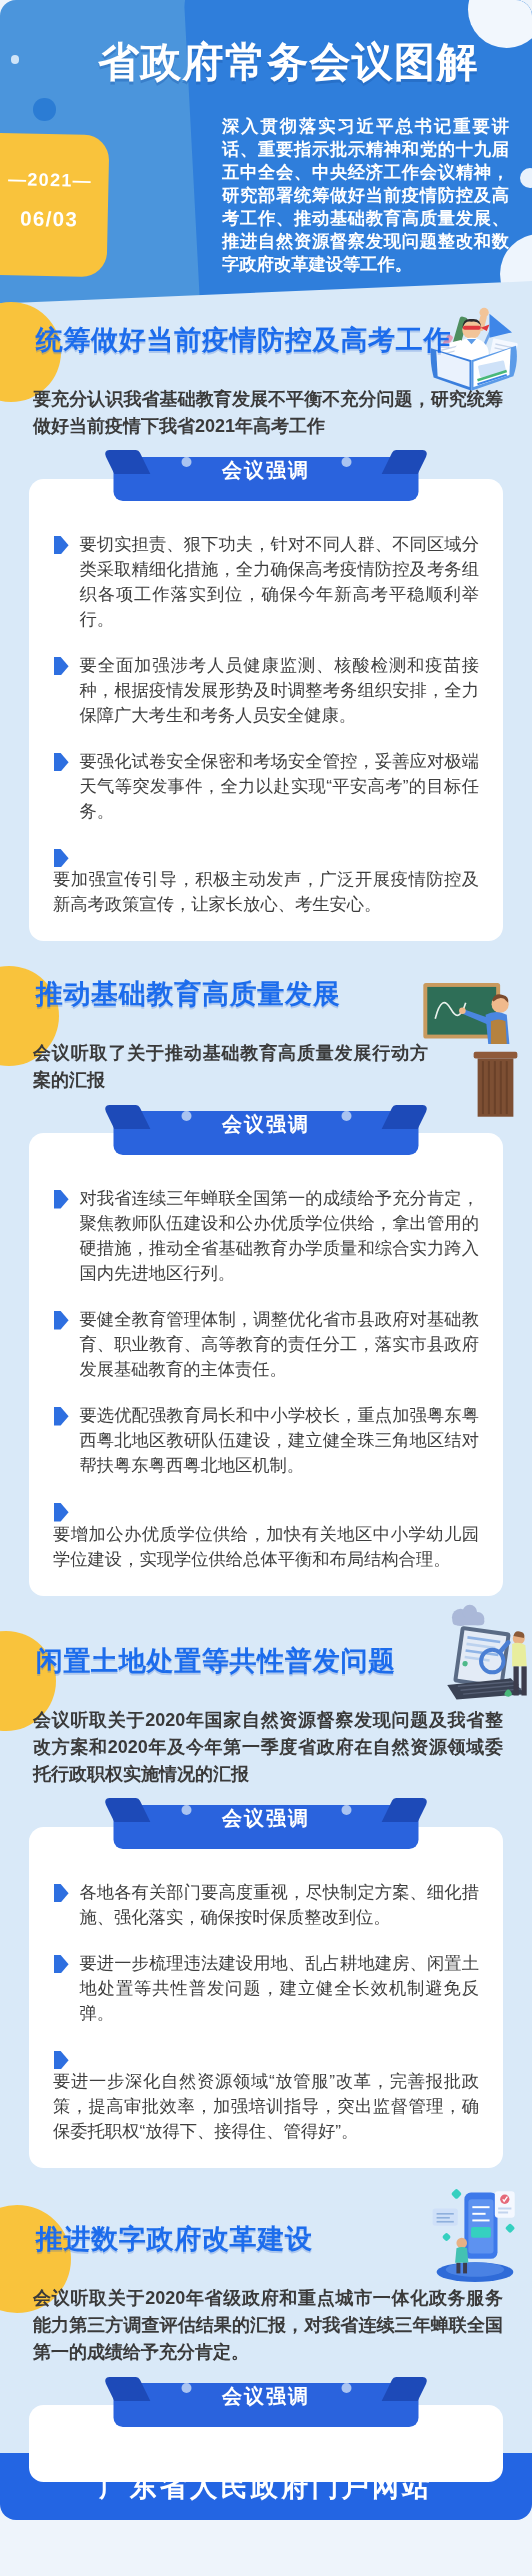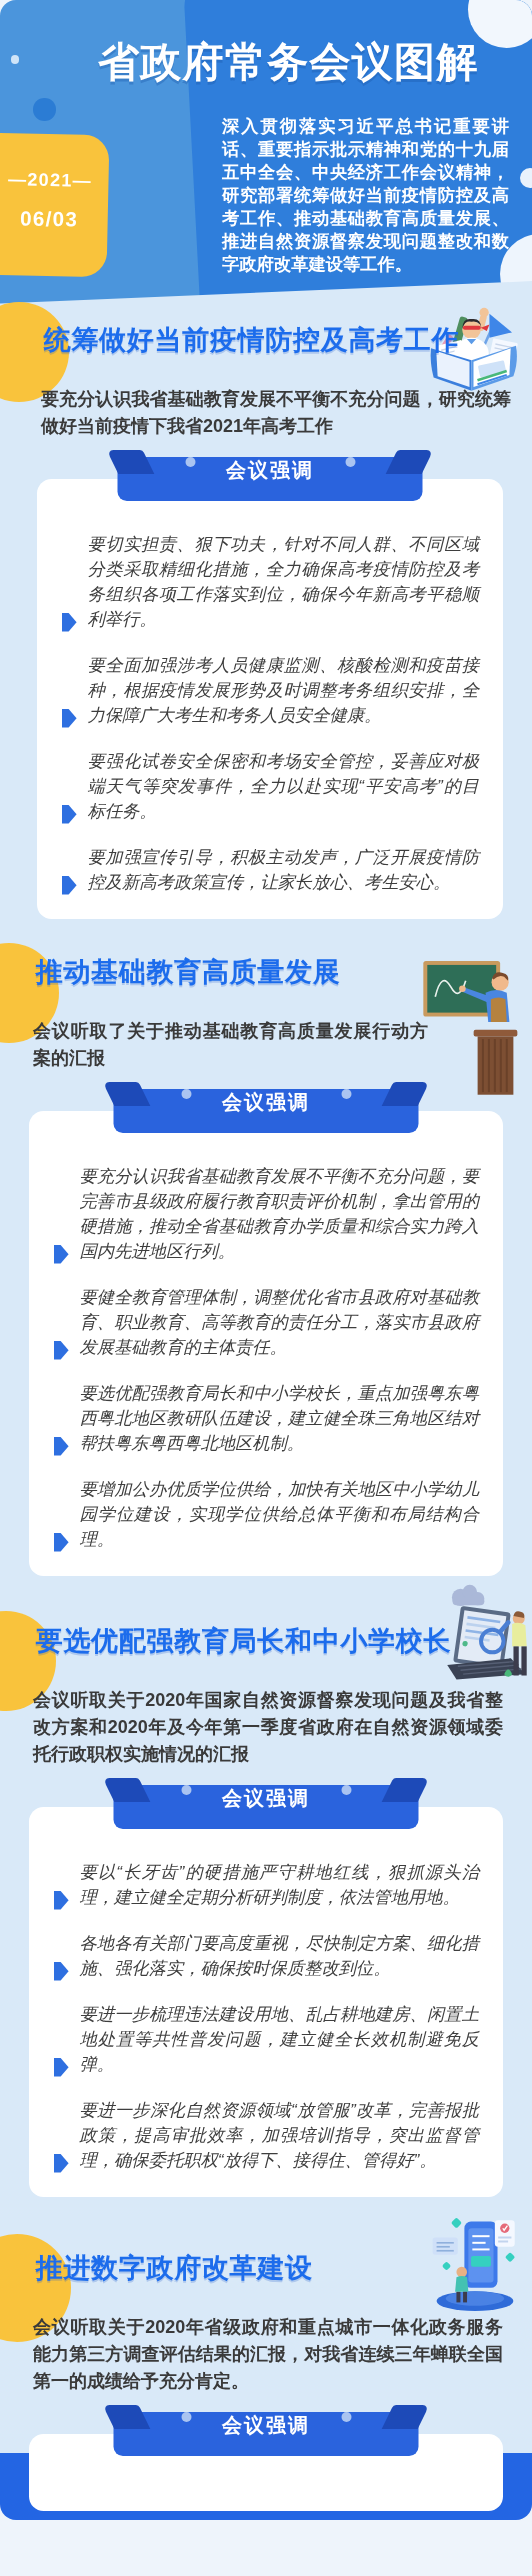--- a/index.html
+++ b/index.html
@@ -71,26 +71,26 @@
   .ribbon::before, .ribbon::after {
     content:''; position:absolute; top:-6.7px; width:36px; height:24px;
     background:#1d4ab8; z-index:-1;
   }
   .ribbon::before { left:-5.3px;  border-radius:6.7px 2.7px 0 0; transform:skewX(26deg); }
   .ribbon::after  { right:-5.3px; border-radius:2.7px 6.7px 0 0; transform:skewX(-26deg); }
   .ribbon-label { font-size:20px; font-weight:bold; color:#ffffff; letter-spacing:2px; }
   .ribbon-dot { width:10px; height:10px; border-radius:50%; background:#aac4f1; }
 
   .points { list-style:none; margin:0; padding:0; }
-  .point { display:flex; align-items:flex-end; margin-bottom:21px;font-style:italic; }
-  .point:last-child { margin-bottom:0; }
+  .point { display:flex; align-items:flex-start; margin-bottom:21px; }
+  .point:last-child { margin-bottom:0;flex-direction:column; }
   .arrow-ic { flex:0 0 auto; margin:4px 10.6px 0 1.3px; }
   .point-text { margin:0; font-size:17.3px; line-height:25px; color:#3e3e3e; text-align:justify; }
 
-  .m-s1 { margin-top:8.6px;margin-left:8px; }
+  .m-s1 { margin-top:8.6px; }
   .m-s2 { margin-top:35px; }
   .m-s3 { margin-top:47px; }
   .m-s4 { margin-top:53px; }
 
   
   .footer {
     position:absolute; left:0; bottom:0; width:532px; height:67px;
     background:#2365e3; display:flex; align-items:center; justify-content:center;
   }
   .footer-text { font-size:27px; font-weight:bold; color:#ffffff; letter-spacing:3.3px; }
@@ -215,21 +215,21 @@
       <div class="ribbon">
         <span class="ribbon-dot"></span>
         <span class="ribbon-label">会议强调</span>
         <span class="ribbon-dot"></span>
       </div>
       <ul class="points">
         <li class="point">
           <svg class="arrow-ic" width="14.6" height="18.6" viewBox="0 0 22 28">
               <path d="M0 0 L10 0 L22 14 L10 28 L0 28 Z" fill="#2e6fe0"></path>
             </svg>
-          <p class="point-text">要充分认识我省基础教育发展不平衡不充分问题，要完善市县级政府履行教育职责评价机制，拿出管用的硬措施，推动全省基础教育办学质量和综合实力跨入国内先进地区行列。</p>
+          <p class="point-text">对我省连续三年蝉联全国第一的成绩给予充分肯定，聚焦教师队伍建设和公办优质学位供给，拿出管用的硬措施，推动全省基础教育办学质量和综合实力跨入国内先进地区行列。</p>
         </li>
         <li class="point">
           <svg class="arrow-ic" width="14.6" height="18.6" viewBox="0 0 22 28">
               <path d="M0 0 L10 0 L22 14 L10 28 L0 28 Z" fill="#2e6fe0"></path>
             </svg>
           <p class="point-text">要健全教育管理体制，调整优化省市县政府对基础教育、职业教育、高等教育的责任分工，落实市县政府发展基础教育的主体责任。</p>
         </li>
         <li class="point">
           <svg class="arrow-ic" width="14.6" height="18.6" viewBox="0 0 22 28">
               <path d="M0 0 L10 0 L22 14 L10 28 L0 28 Z" fill="#2e6fe0"></path>
@@ -272,35 +272,29 @@
         </g>
       <circle cx="82" cy="92" r="17" fill="none" stroke="#4a7fd4" stroke-width="6"></circle>
       <line x1="94" y1="78" x2="106" y2="64" stroke="#4a7fd4" stroke-width="7" stroke-linecap="round"></line>
       <circle cx="122" cy="58" r="9" fill="#e8b184"></circle>
       <path d="M114 54 Q116 44 126 48 Q132 50 130 57 Z" fill="#8a5a38"></path>
       <path d="M112 66 Q122 62 132 68 L134 100 L112 100 Z" fill="#e8ed9d"></path>
       <rect x="114" y="100" width="8" height="44" fill="#3c3c4c"></rect>
       <rect x="126" y="100" width="8" height="44" fill="#3c3c4c"></rect>
       <path d="M100 142 Q106 128 112 142 Q106 150 100 142 Z" fill="#49b87a"></path>
     </svg>
-    <h2 class="sec-title">要选优配强教育局长和中小学校长</h2>
+    <h2 class="sec-title">闲置土地处置等共性普发问题</h2>
     <p class="sec-intro" style="width:474px;">会议听取关于2020年国家自然资源督察发现问题及我省整改方案和2020年及今年第一季度省政府在自然资源领域委托行政职权实施情况的汇报</p>
     <div class="card">
       <div class="ribbon">
         <span class="ribbon-dot"></span>
         <span class="ribbon-label">会议强调</span>
         <span class="ribbon-dot"></span>
       </div>
       <ul class="points">
-        <li class="point">
-          <svg class="arrow-ic" width="14.6" height="18.6" viewBox="0 0 22 28">
-              <path d="M0 0 L10 0 L22 14 L10 28 L0 28 Z" fill="#2e6fe0"></path>
-            </svg>
-          <p class="point-text">要以“长牙齿”的硬措施严守耕地红线，狠抓源头治理，建立健全定期分析研判制度，依法管地用地。</p>
-        </li>
         <li class="point">
           <svg class="arrow-ic" width="14.6" height="18.6" viewBox="0 0 22 28">
               <path d="M0 0 L10 0 L22 14 L10 28 L0 28 Z" fill="#2e6fe0"></path>
             </svg>
           <p class="point-text">各地各有关部门要高度重视，尽快制定方案、细化措施、强化落实，确保按时保质整改到位。</p>
         </li>
         <li class="point">
           <svg class="arrow-ic" width="14.6" height="18.6" viewBox="0 0 22 28">
               <path d="M0 0 L10 0 L22 14 L10 28 L0 28 Z" fill="#2e6fe0"></path>
             </svg>

